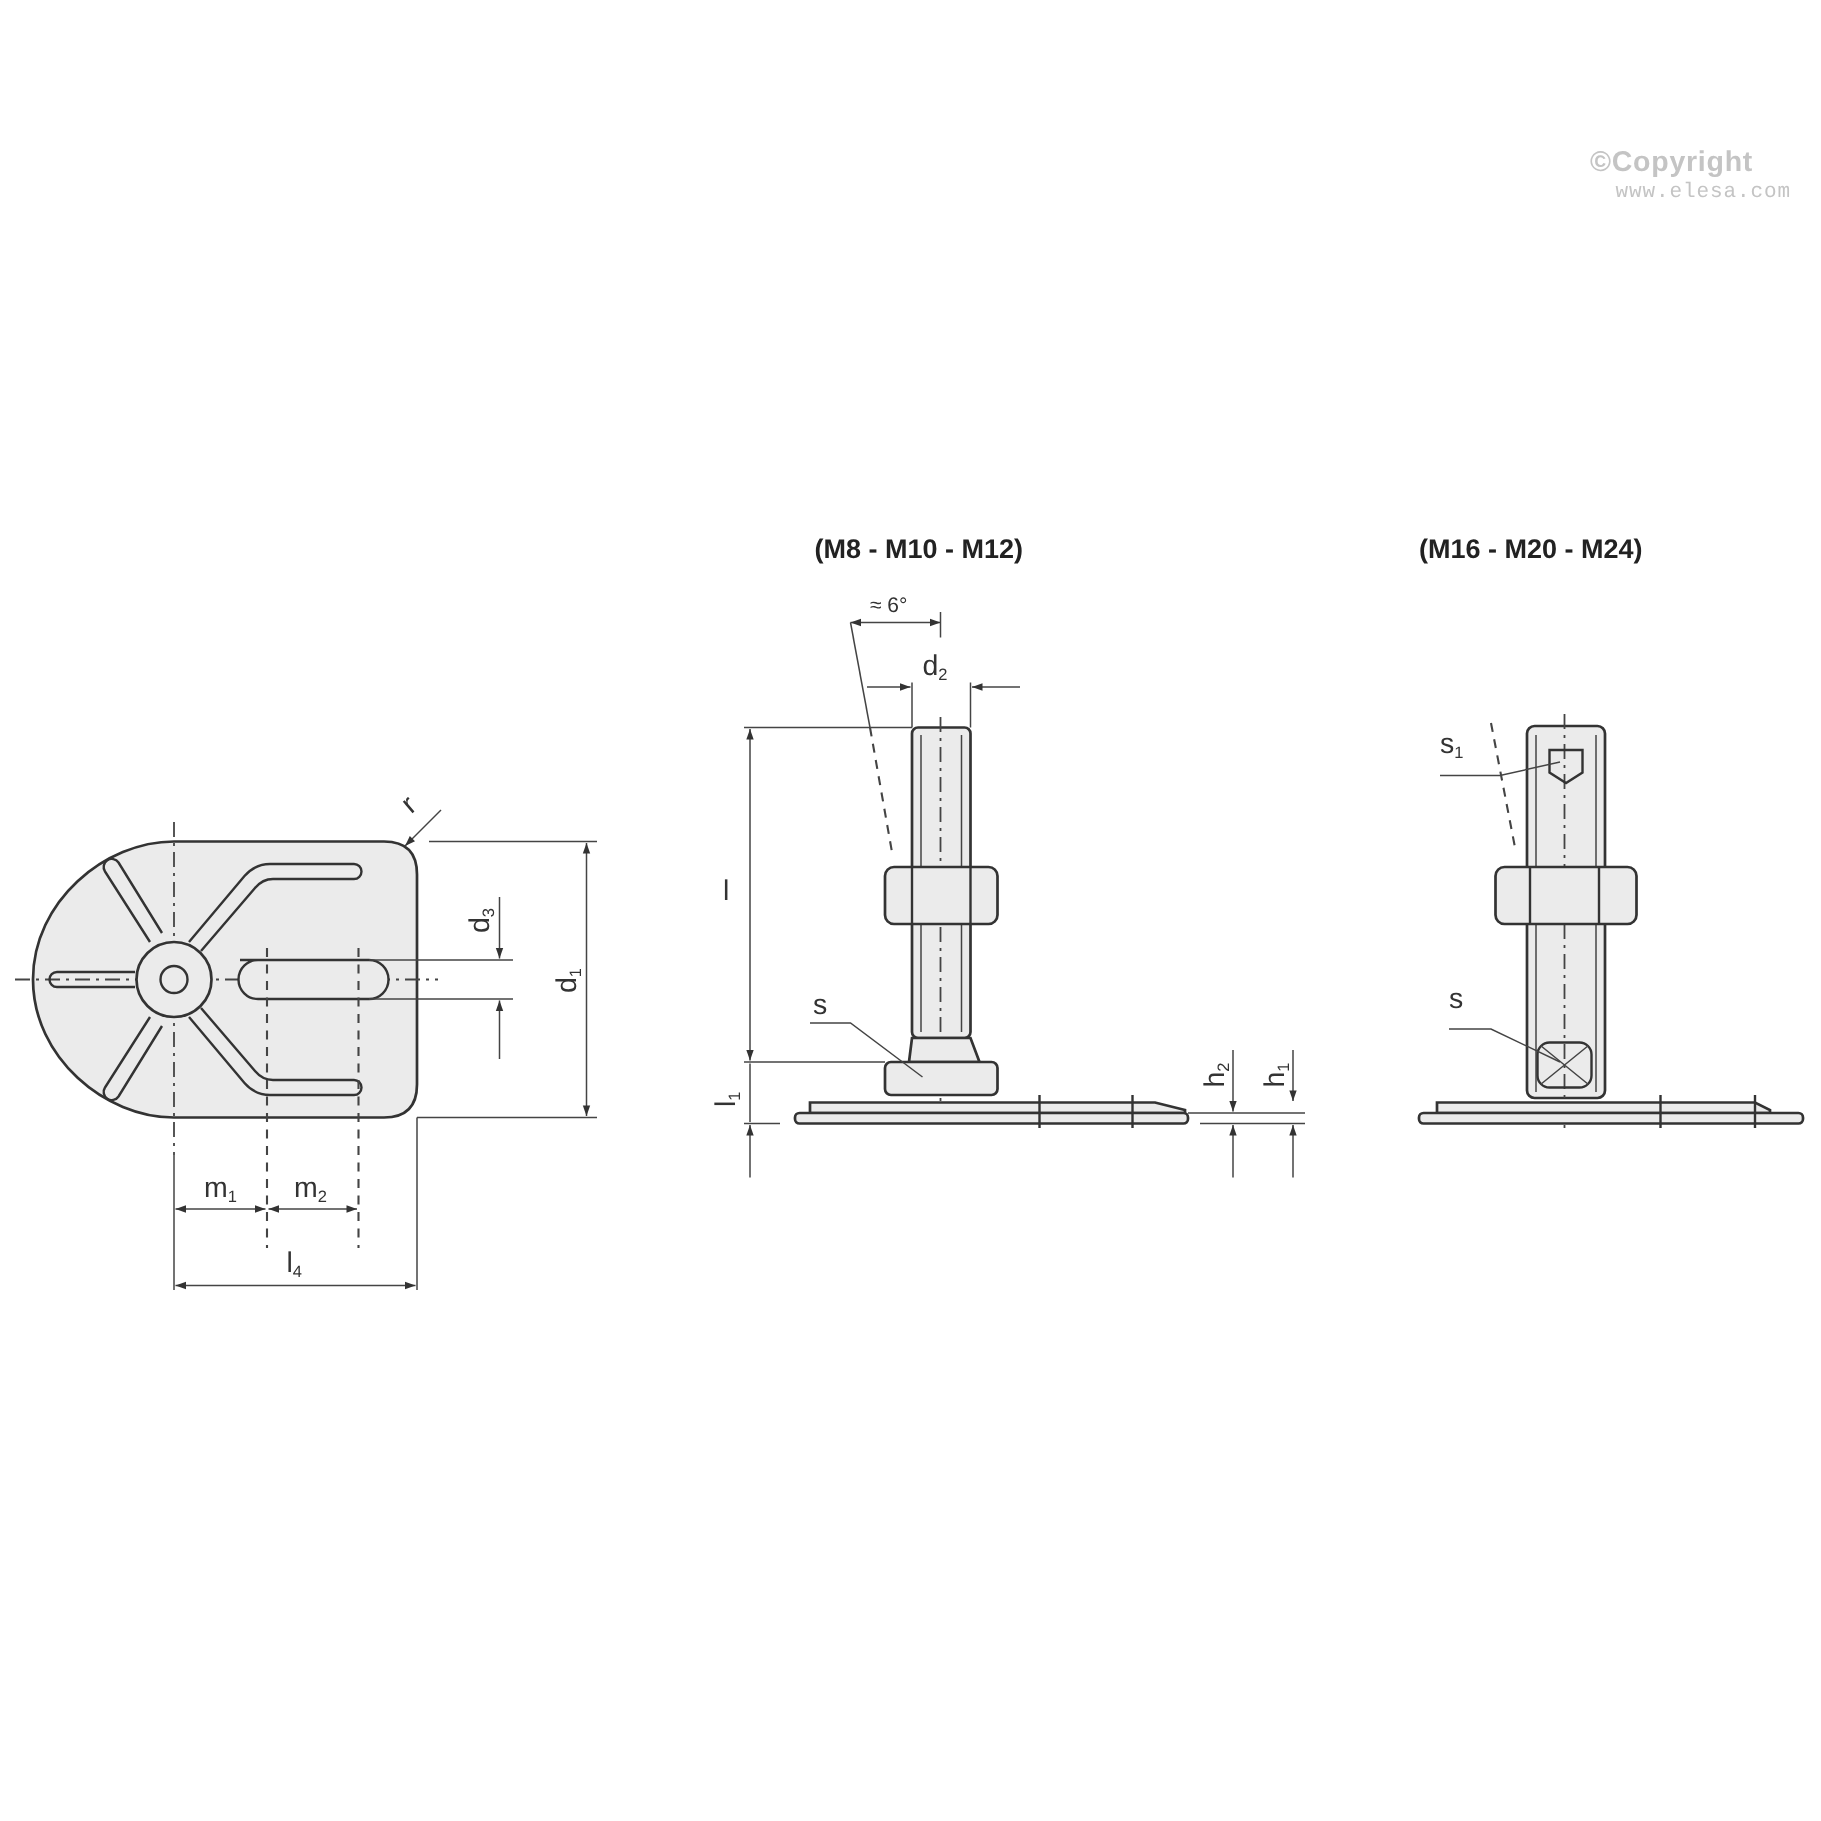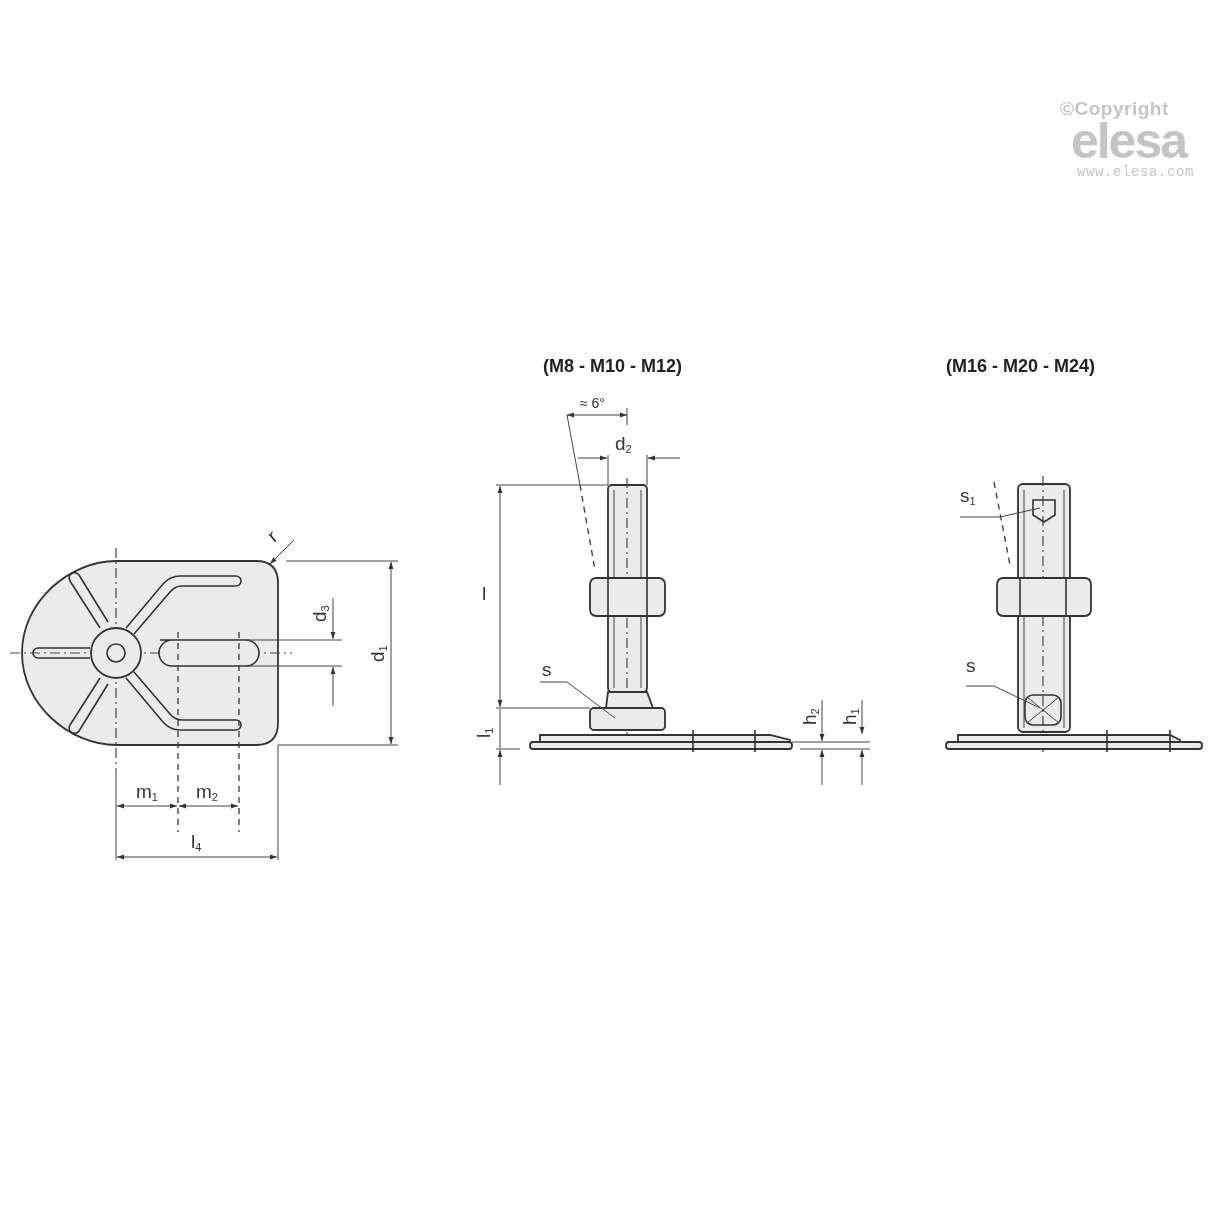--- a/index.html
+++ b/index.html
@@ -17,21 +17,20 @@
   .outline { fill: none; stroke: #333; stroke-width: 1.6; }
   .thin { fill: none; stroke: #444; stroke-width: 1; }
   .center { fill: none; stroke: #444; stroke-width: 1.2; stroke-dasharray: 10 4 2 4; }
   .dash { fill: none; stroke: #444; stroke-width: 1.4; stroke-dasharray: 6 5; }
 </style>
 </head>
 <body>
 
 <div class="watermark">
   <div class="wm-copy">©Copyright</div>
-  <div class="wm-logo">elesa</div>
   <div class="wm-url">www.elesa.com</div>
 </div>
 
 <svg class="drawing" width="1214" height="1214" viewBox="0 0 1214 1214" xmlns="http://www.w3.org/2000/svg">
   <defs>
     <marker id="arr" viewBox="0 0 10 10" refX="10" refY="5" markerWidth="9" markerHeight="7" orient="auto-start-reverse" markerUnits="userSpaceOnUse">
       <path d="M0,1.5 L10,5 L0,8.5 z" fill="#333"></path>
     </marker>
   </defs>
 

